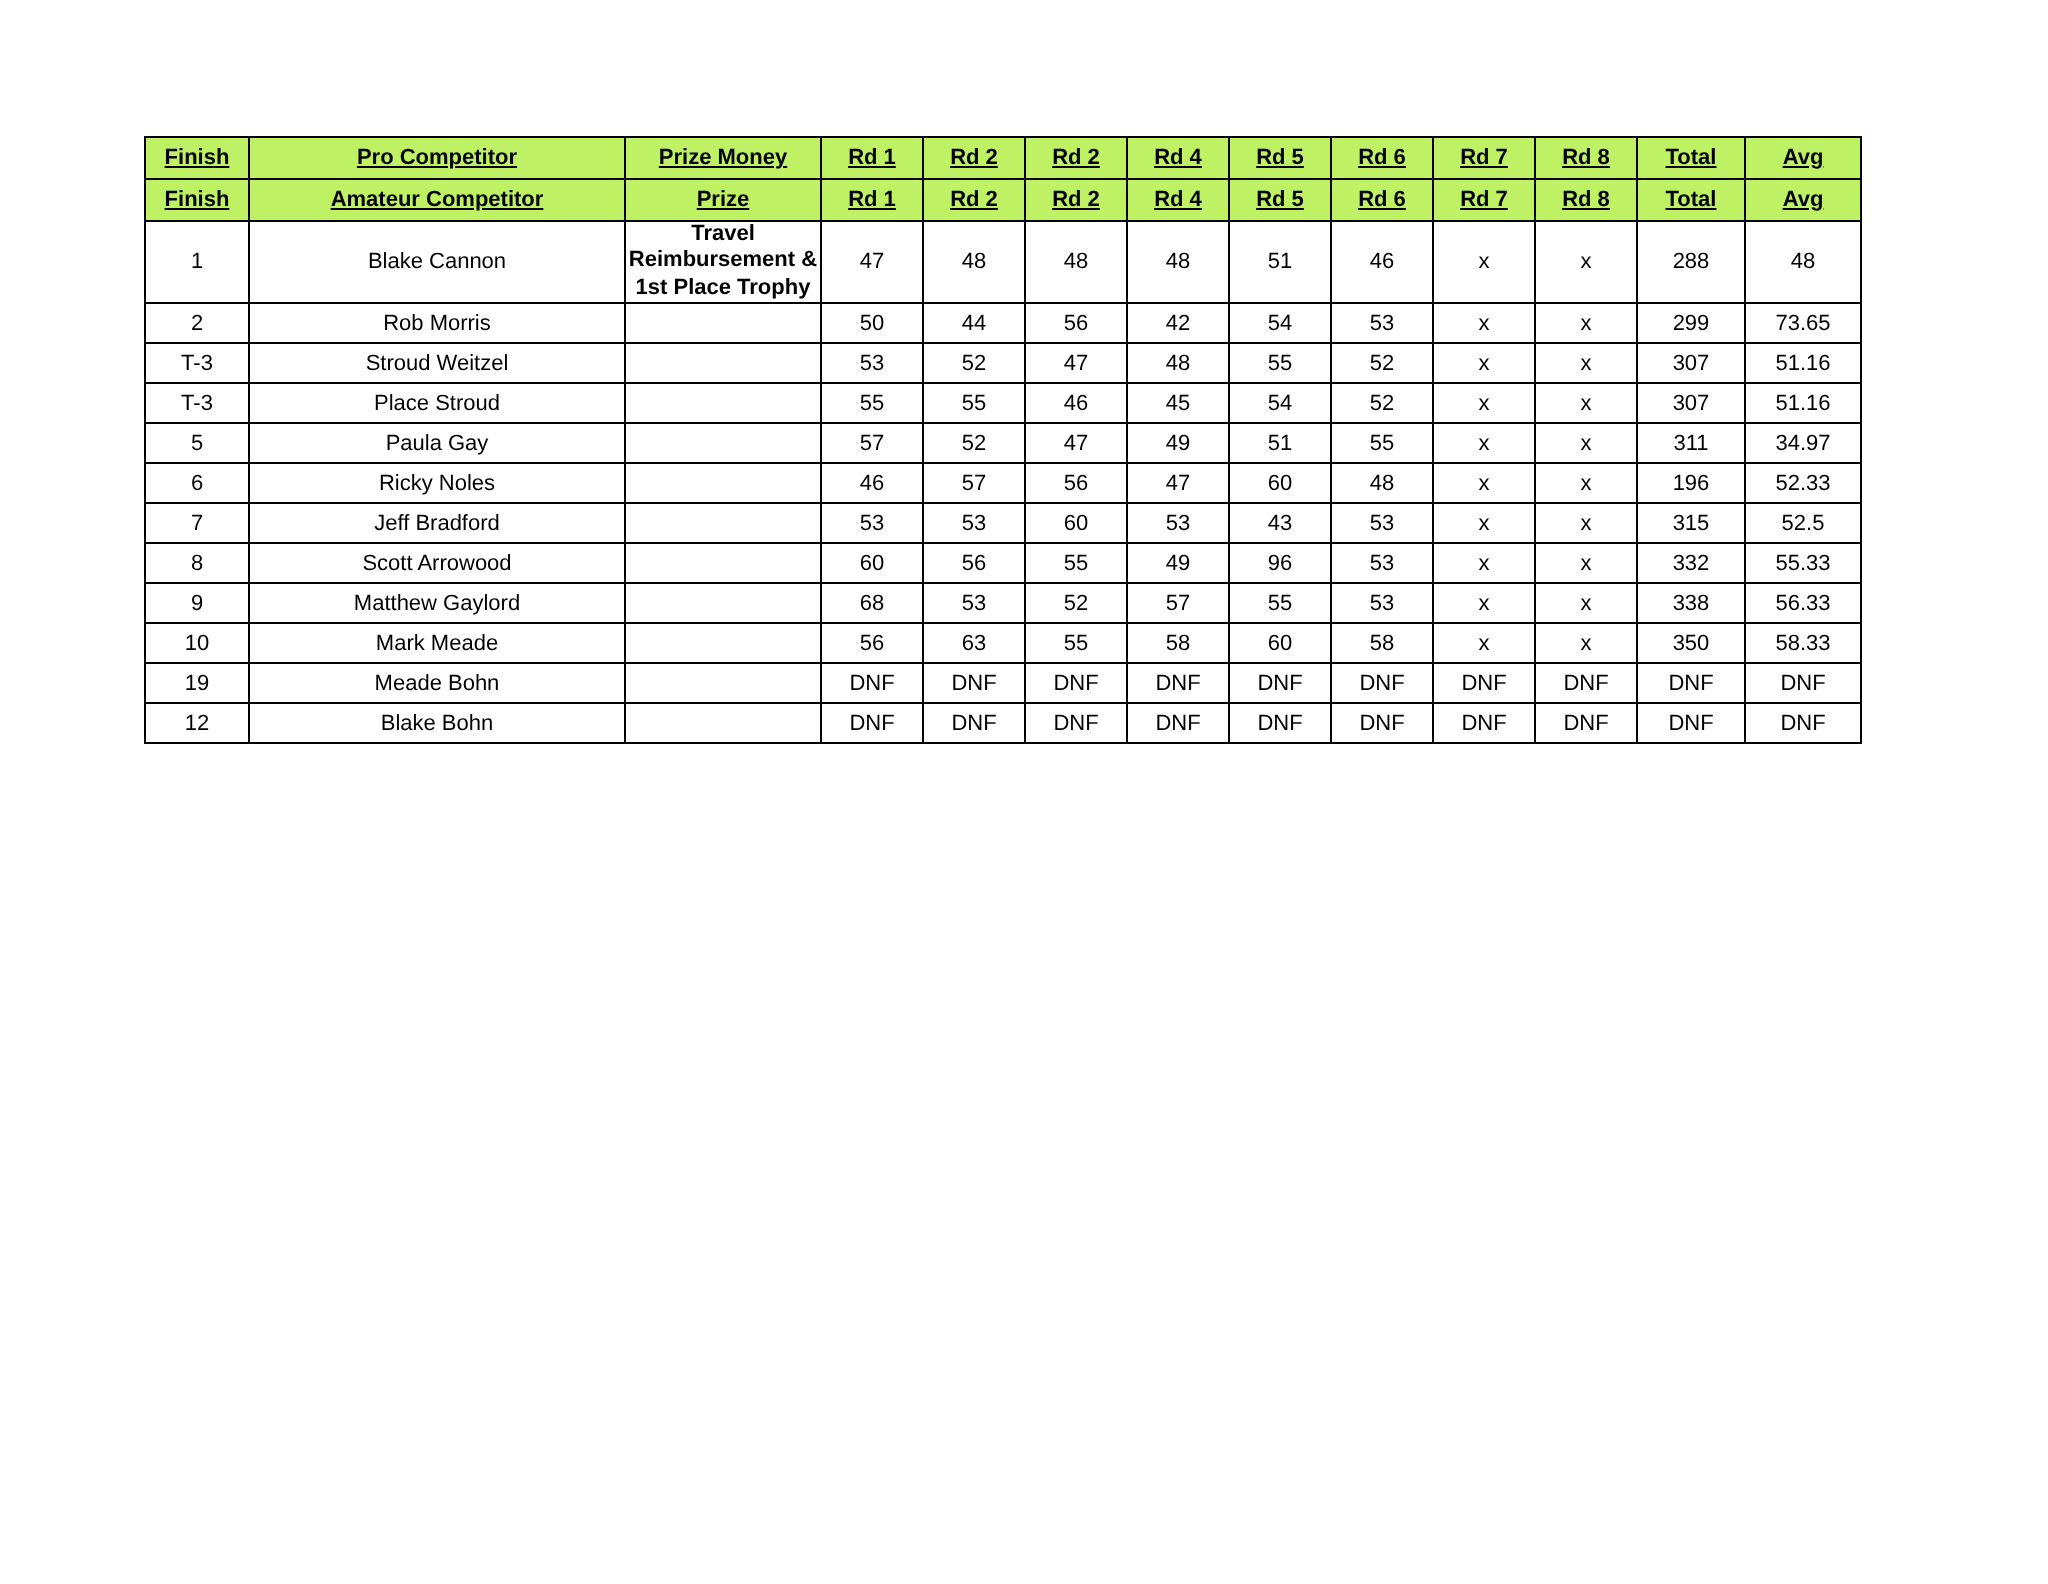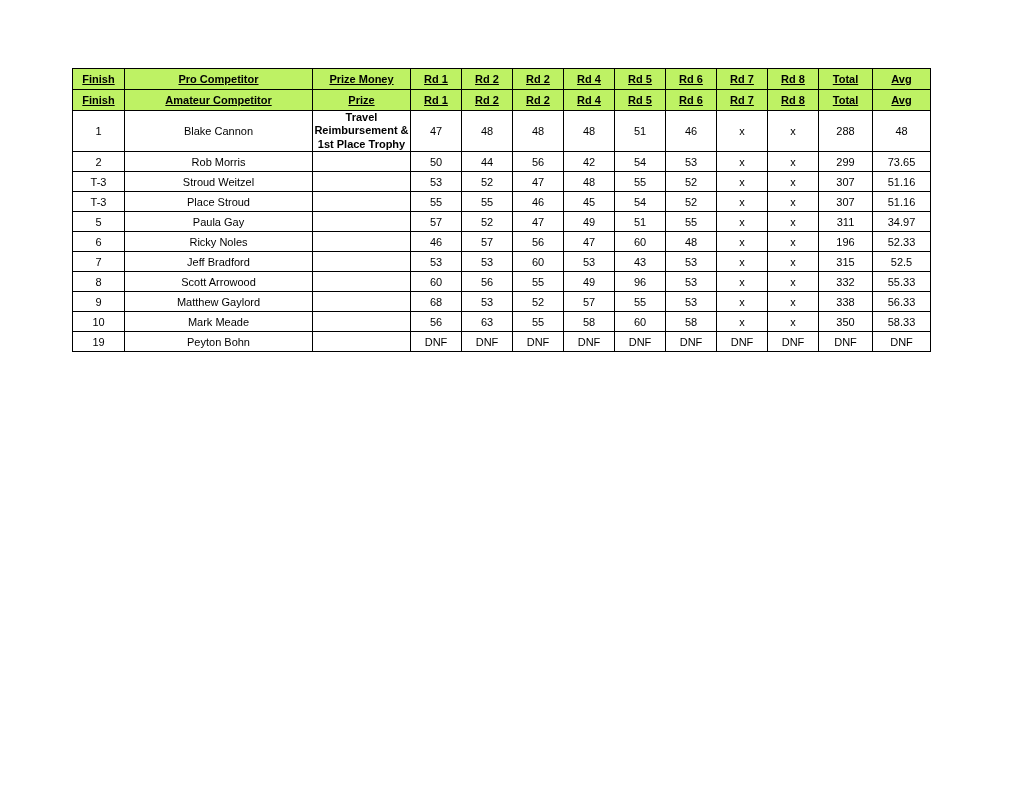--- a/index.html
+++ b/index.html
@@ -268,21 +268,36 @@
           <td>58</td>
           <td>60</td>
           <td>58</td>
           <td>x</td>
           <td>x</td>
           <td>350</td>
           <td>58.33</td>
         </tr>
         <tr class="body-row">
           <td>19</td>
-          <td class="name-cell">Peyton Bohn</td>
+          <td class="name-cell">Meade Bohn</td>
+          <td class="empty-prize">&nbsp;</td>
+          <td>DNF</td>
+          <td>DNF</td>
+          <td>DNF</td>
+          <td>DNF</td>
+          <td>DNF</td>
+          <td>DNF</td>
+          <td>DNF</td>
+          <td>DNF</td>
+          <td>DNF</td>
+          <td>DNF</td>
+        </tr>
+        <tr class="body-row">
+          <td>12</td>
+          <td class="name-cell">Blake Bohn</td>
           <td class="empty-prize">&nbsp;</td>
           <td>DNF</td>
           <td>DNF</td>
           <td>DNF</td>
           <td>DNF</td>
           <td>DNF</td>
           <td>DNF</td>
           <td>DNF</td>
           <td>DNF</td>
           <td>DNF</td>

